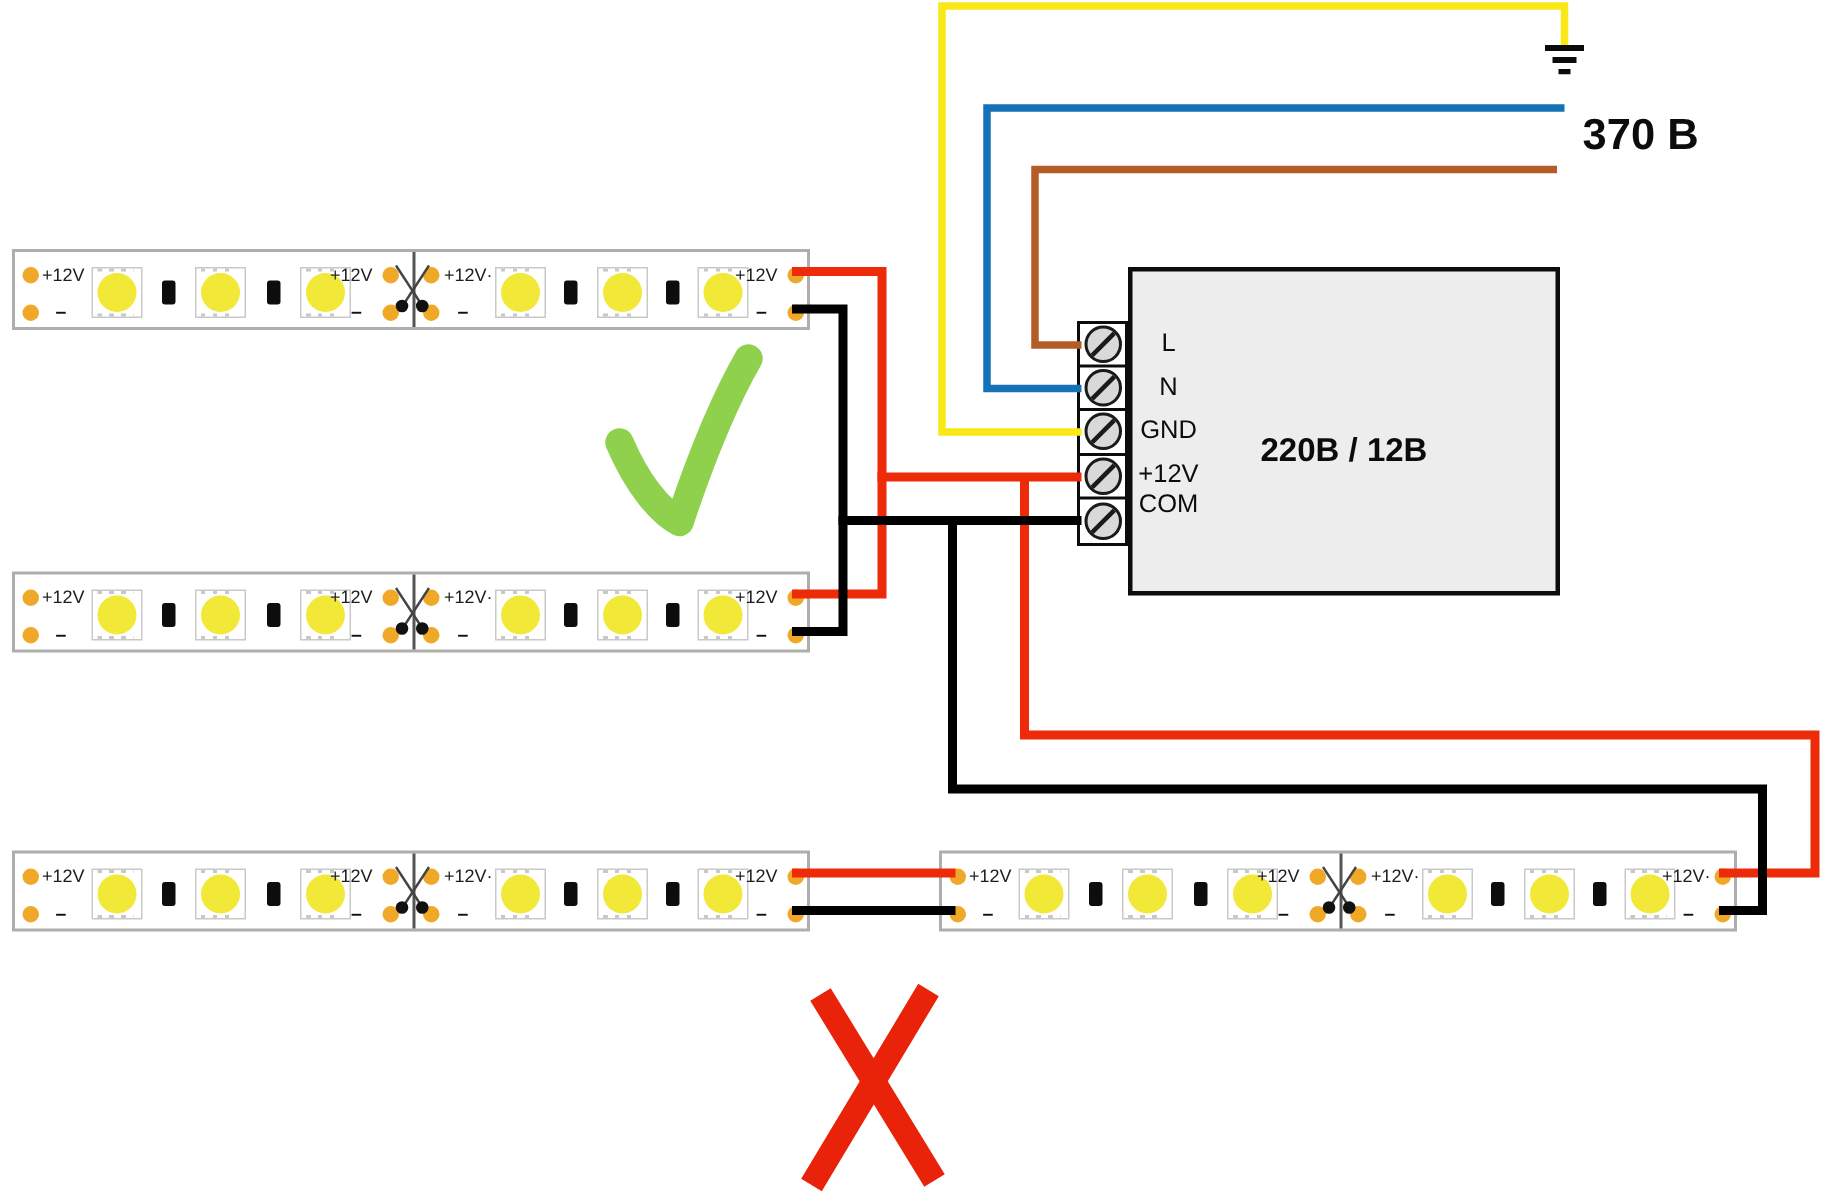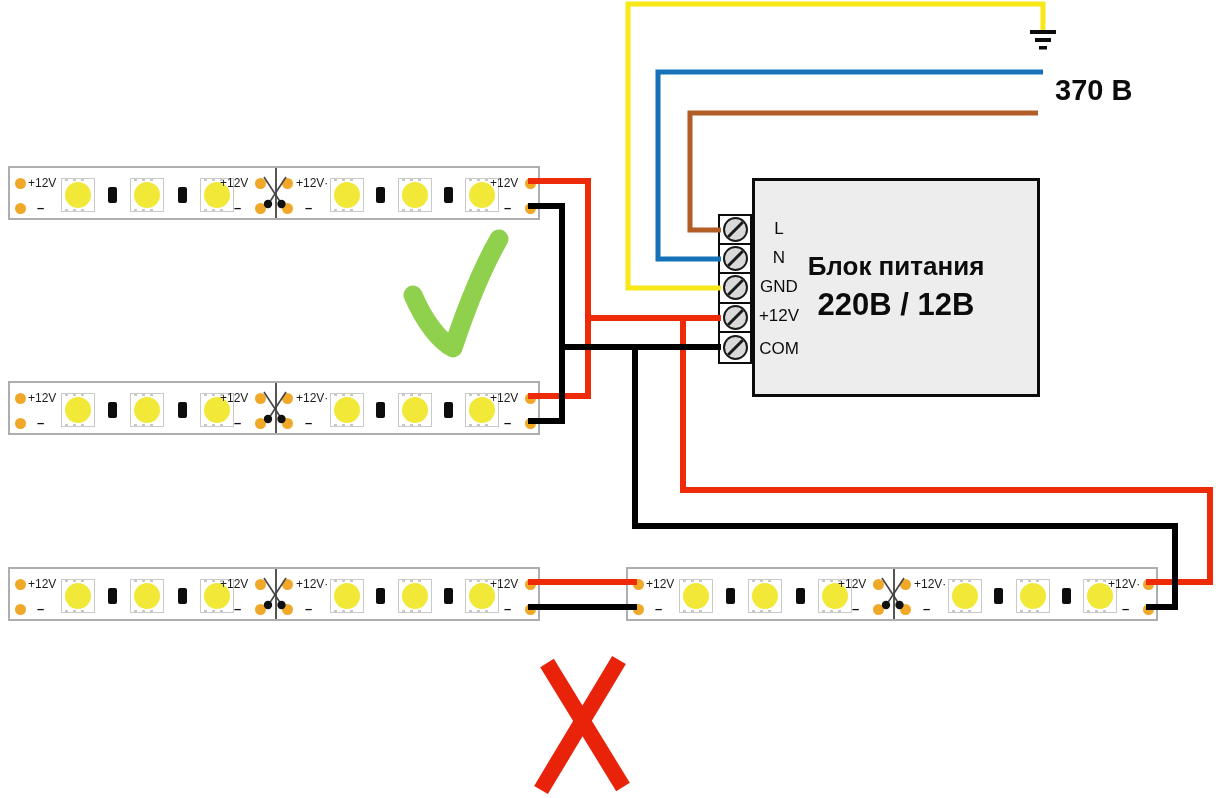--- a/index.html
+++ b/index.html
@@ -23,42 +23,41 @@
   .padlbl{position:absolute;font-size:12px;color:#1c1c1c;line-height:14px;top:8px;white-space:nowrap;}
   .minlbl{position:absolute;font-size:13px;font-weight:bold;color:#111;line-height:14px;top:33px;}
   .cutline{position:absolute;top:0;width:1.5px;height:100%;background:#555;}
   .scissors{position:absolute;z-index:3;}
   
   .psu{position:absolute;left:752px;top:178px;width:288px;height:219px;background:#ededed;
        border:3px solid #0c0c0c;box-sizing:border-box;z-index:1;}
   .psu-t1{position:absolute;left:752px;top:251px;width:288px;text-align:center;
        font-size:26px;font-weight:bold;color:#0c0c0c;z-index:2;}
   .psu-t2{position:absolute;left:752px;top:287px;width:288px;text-align:center;
-       font-size:31px;font-weight:bold;color:#0c0c0c;z-index:2;}
+       font-size:22px;font-weight:bold;color:#0c0c0c;z-index:2;}
   .tblock{position:absolute;left:718px;top:214px;width:34px;height:150px;background:#fff;
        border:2px solid #0c0c0c;box-sizing:border-box;z-index:2;}
   .tcell{position:relative;width:100%;height:29.2px;border-bottom:2px solid #0c0c0c;box-sizing:border-box;}
   .tcell:last-child{border-bottom:none;}
   .screw{position:absolute;left:50%;top:50%;width:21px;height:21px;margin:-12.5px 0 0 -12.5px;
        border-radius:50%;background:#d9d9d9;border:2px solid #1a1a1a;overflow:hidden;}
   .screw::after{content:"";position:absolute;left:-3px;right:-3px;top:50%;margin-top:-1.5px;height:3px;
        background:#1a1a1a;transform:rotate(-45deg);}
   .tlabel{position:absolute;width:52px;text-align:center;font-size:17px;color:#0c0c0c;
        line-height:20px;z-index:2;}
   
   .mains{position:absolute;left:1055px;top:74px;font-size:29px;font-weight:bold;color:#0c0c0c;z-index:2;}
   svg.overlay{position:absolute;left:0;top:0;z-index:5;pointer-events:none;}
 </style>
 </head>
 <body>
 
 <div id="canvas">
 
   <div class="psu"></div>
-  <div class="psu-t1">Блок питания</div>
   <div class="psu-t2">220В / 12В</div>
   <div class="tblock" id="tblock">
       <div class="tcell">
         <div class="screw"></div>
       </div>
       <div class="tcell">
         <div class="screw"></div>
       </div>
       <div class="tcell">
         <div class="screw"></div>
@@ -68,21 +67,21 @@
       </div>
       <div class="tcell">
         <div class="screw"></div>
       </div>
     </div>
   <div id="tlabels">
       <div class="tlabel" style="left: 753px; top: 218.6px;">L</div>
       <div class="tlabel" style="left: 753px; top: 247.8px;">N</div>
       <div class="tlabel" style="left: 753px; top: 277px;">GND</div>
       <div class="tlabel" style="left: 753px; top: 306.2px;">+12V</div>
-      <div class="tlabel" style="left: 753px; top: 339px;">COM</div>
+      <div class="tlabel" style="left: 753px; top: 326px;">COM</div>
     </div>
 
   <div class="mains">370 В</div>
 
   <div id="strips">
       <div class="strip" style="left: 8px; top: 166px;">
         <div class="led" style="left:51px">
           <div class="chip" style="background:#f2e838"></div>
         </div>
         <div class="led" style="left:120px">

